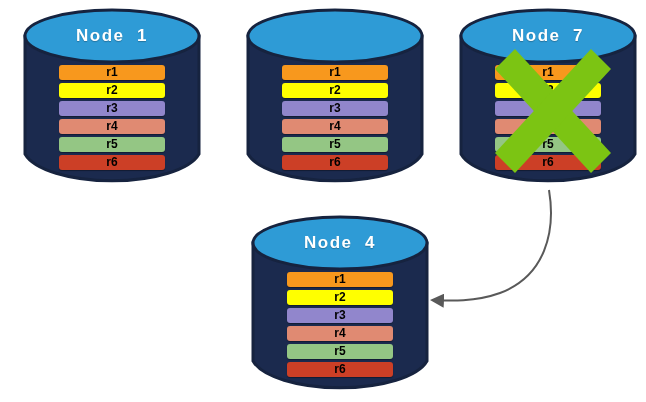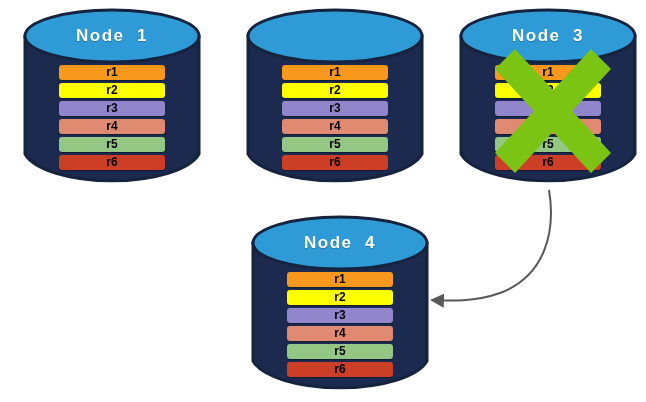--- a/index.html
+++ b/index.html
@@ -110,21 +110,21 @@
       <div class="row" style="background:#94C684;">r5</div>
       <div class="row" style="background:#CC3F26;">r6</div>
     </div>
   </div>
 
   <div class="node" style="left:459px; top:6px; width:178px; height:182px;">
     <svg class="node-svg" width="178" height="182" viewBox="0 0 178 182">
       <path d="M2,30 L2,148 A89,34 0 0 0 176,148 L176,30 Z" fill="#1B2A4E" stroke="#16233F" stroke-width="3"></path>
       <ellipse cx="89" cy="30" rx="87" ry="26" fill="#2E9BD6" stroke="#16233F" stroke-width="3"></ellipse>
     </svg>
-    <div class="node-title" style="top:20px;">Node  3</div>
+    <div class="node-title" style="top:20px;">Node  7</div>
     <div class="rows" style="top:59px; padding:0 36px;">
       <div class="row" style="background:#F8981D;">r1</div>
       <div class="row" style="background:#FFFF00;">r2</div>
       <div class="row" style="background:#9186CC;">r3</div>
       <div class="row" style="background:#E08A72;">r4</div>
       <div class="row" style="background:#94C684;">r5</div>
       <div class="row" style="background:#CC3F26;">r6</div>
     </div>
 
     <svg class="x-mark" style="left:30px; top:43px;" width="128" height="128" viewBox="0 0 128 128">

